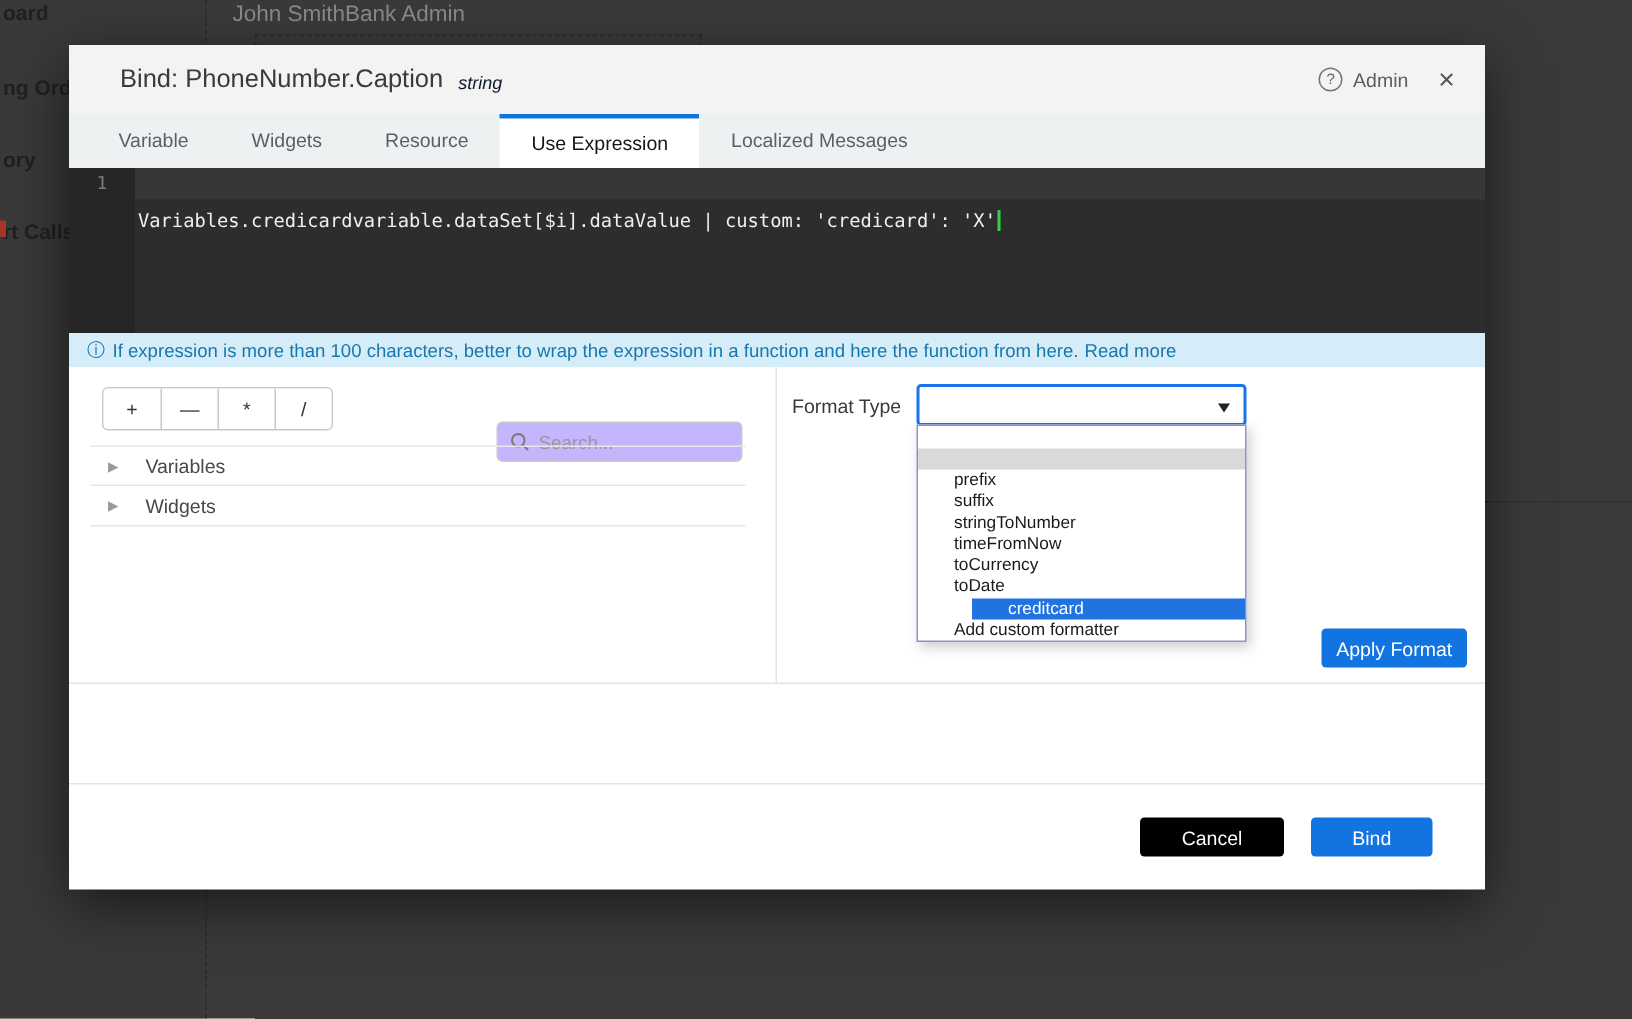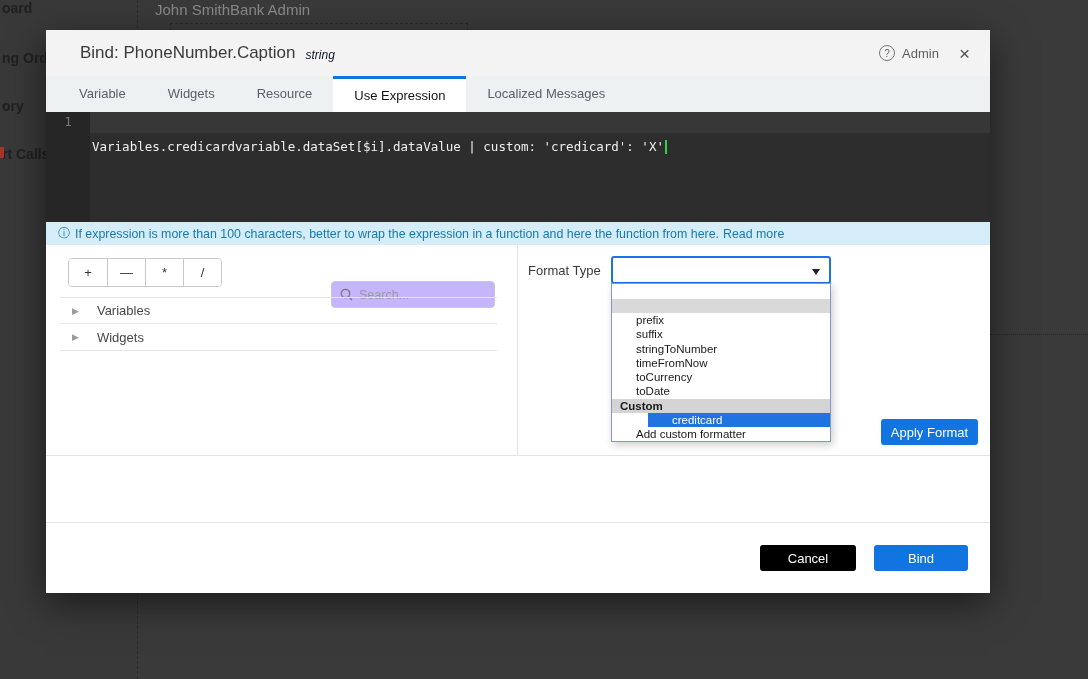--- a/index.html
+++ b/index.html
@@ -89,21 +89,21 @@
   .menu-hover{height:14px;background:#d9d9d9;}
   .menu-item{height:14.3px;line-height:14.3px;padding-left:24px;cursor:pointer;white-space:nowrap;}
   .menu-group{height:14px;line-height:14px;padding-left:8px;background:#d4d4d4;font-weight:700;}
   .menu-item.selected{background:#2173e0;color:#fff;height:14px;line-height:14px;margin-left:36px;}
 
   .hr-mid{position:absolute;left:0;top:425px;right:0;border-top:1px solid #e4e4e4;}
   .hr-footer{position:absolute;left:0;top:492px;right:0;border-top:1px solid #e4e4e4;}
   .cancel-btn{position:absolute;left:714px;top:515px;width:96px;height:26px;background:#000000;
               color:#fbfbfb;font-size:13px;border:none;border-radius:3px;cursor:pointer;
               display:flex;align-items:center;justify-content:center;font-family:"Liberation Sans",sans-serif;}
-  .bind-btn{position:absolute;left:828px;top:515px;width:94px;height:26px;background:#1274e0;
+  .bind-btn{position:absolute;left:828px;top:515px;width:81px;height:26px;background:#1274e0;
             color:#fff;font-size:13px;border:none;border-radius:3px;cursor:pointer;
             display:flex;align-items:center;justify-content:center;font-family:"Liberation Sans",sans-serif;}
 </style>
 </head>
 <body>
 
 <div class="bg-sidebar">
   <div class="bg-side-item" style="top:0;">oard</div>
   <div class="bg-side-item" style="top:50px;">ng Order</div>
   <div class="bg-side-item" style="top:98px;">ory</div>
@@ -189,21 +189,20 @@
 
   <div class="format-menu">
     <div class="menu-blank"></div>
     <div class="menu-hover"></div>
     <div class="menu-item">prefix</div>
     <div class="menu-item">suffix</div>
     <div class="menu-item">stringToNumber</div>
     <div class="menu-item">timeFromNow</div>
     <div class="menu-item">toCurrency</div>
     <div class="menu-item">toDate</div>
-    <div class="menu-group">Custom</div>
     <div class="menu-item selected">creditcard</div>
     <div class="menu-item">Add custom formatter</div>
   </div>
 
   <div class="hr-mid"></div>
   <div class="hr-footer"></div>
 
   <button class="cancel-btn">Cancel</button>
   <button class="bind-btn">Bind</button>
 </div>

